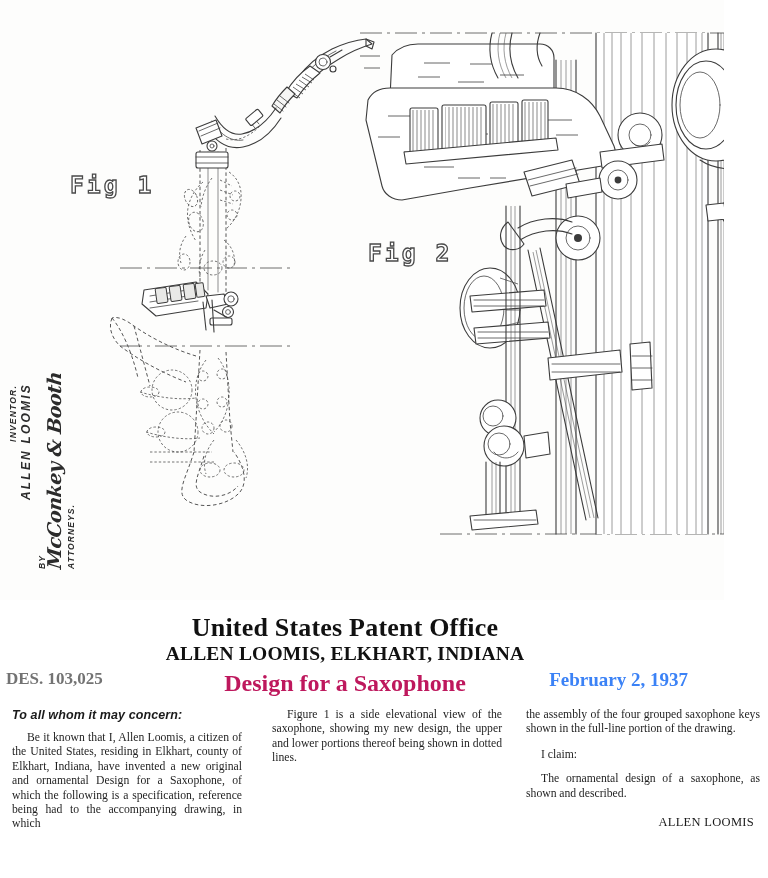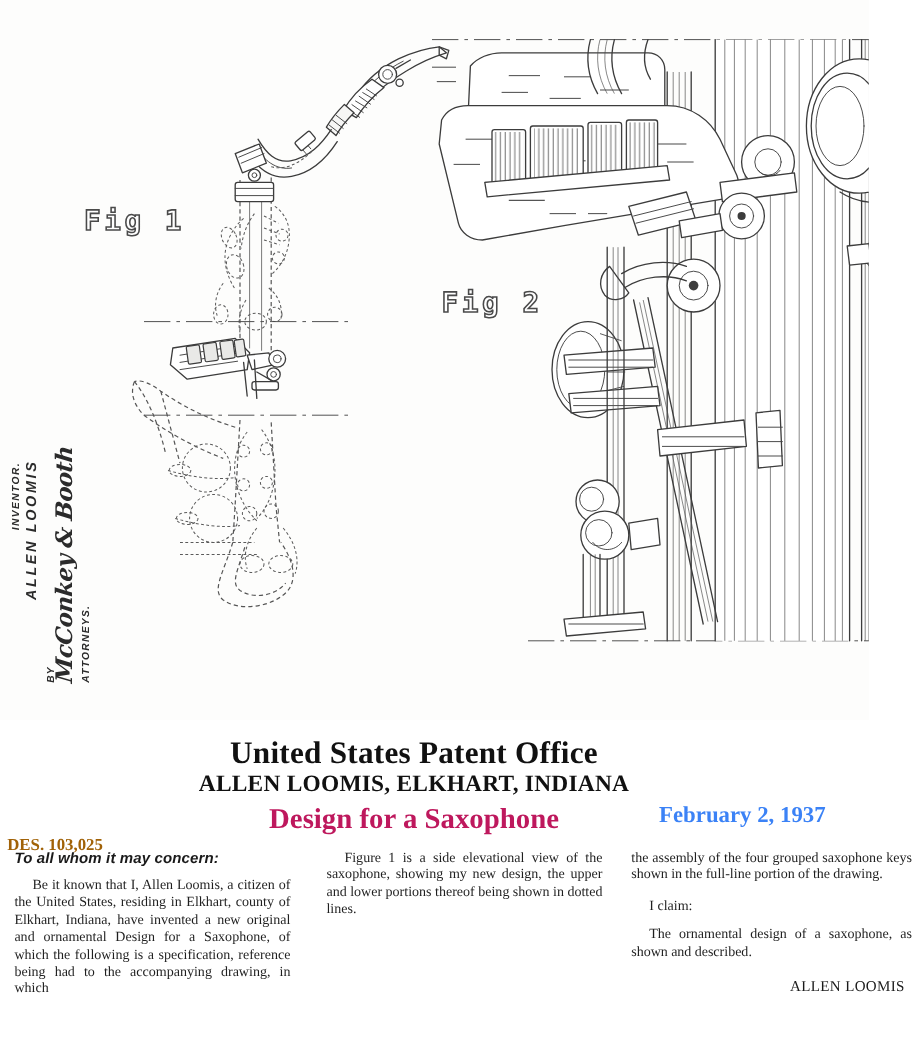--- a/index.html
+++ b/index.html
@@ -133,24 +133,23 @@
 
   #patent-meta-row {
     position: relative;
     height: 28px;
     margin-top: 4px;
   }
   #patent-number {
     position: absolute;
     left: 6px; top: 0;
     font-family: "Liberation Serif", serif;
-    font-size: 14px;
-    font-weight: 700;
-    color: #a16207;
-    margin-top: 28px;
+    font-size: 17px;
+    font-weight: 700;
+    color: #737373;
   }
   #design-title {
     position: absolute;
     left: 0; right: 0; top: 1px;
     text-align: center;
     font-family: "Liberation Serif", serif;
     font-size: 24px;
     font-weight: 700;
     color: #be185d;
   }

